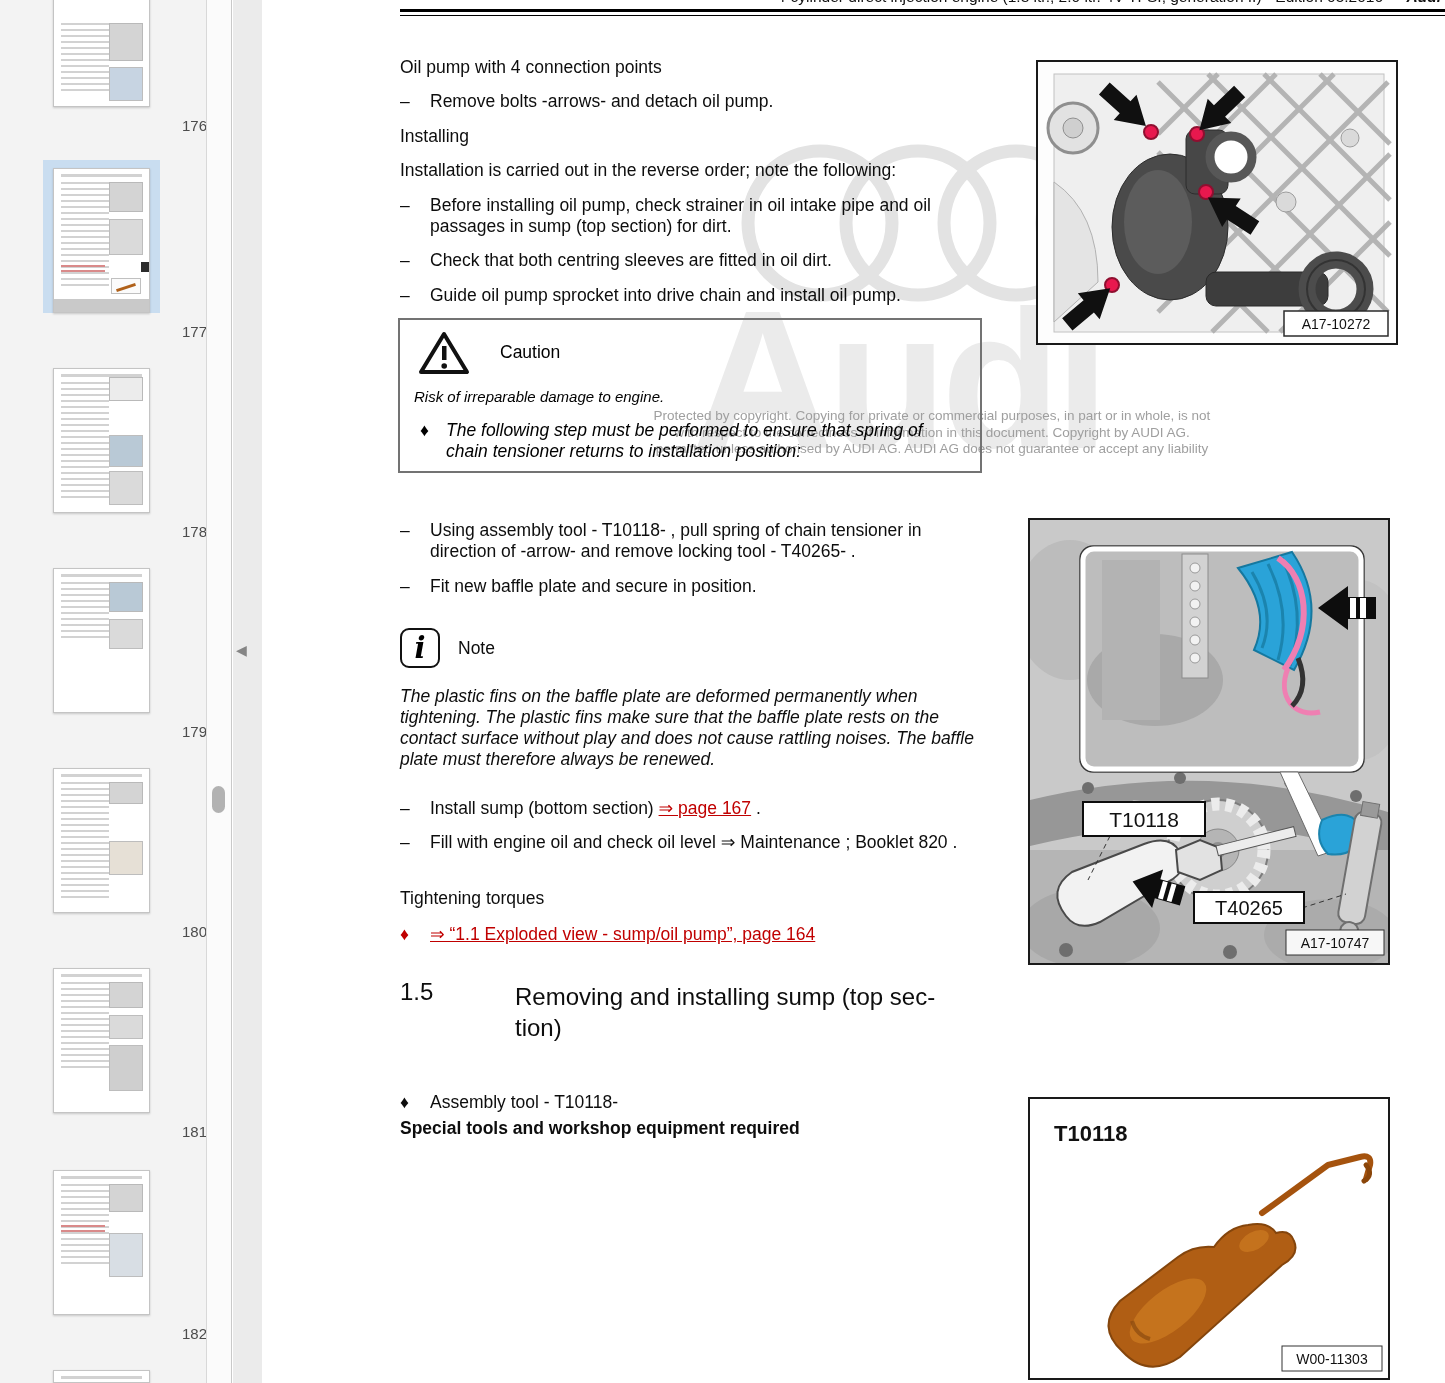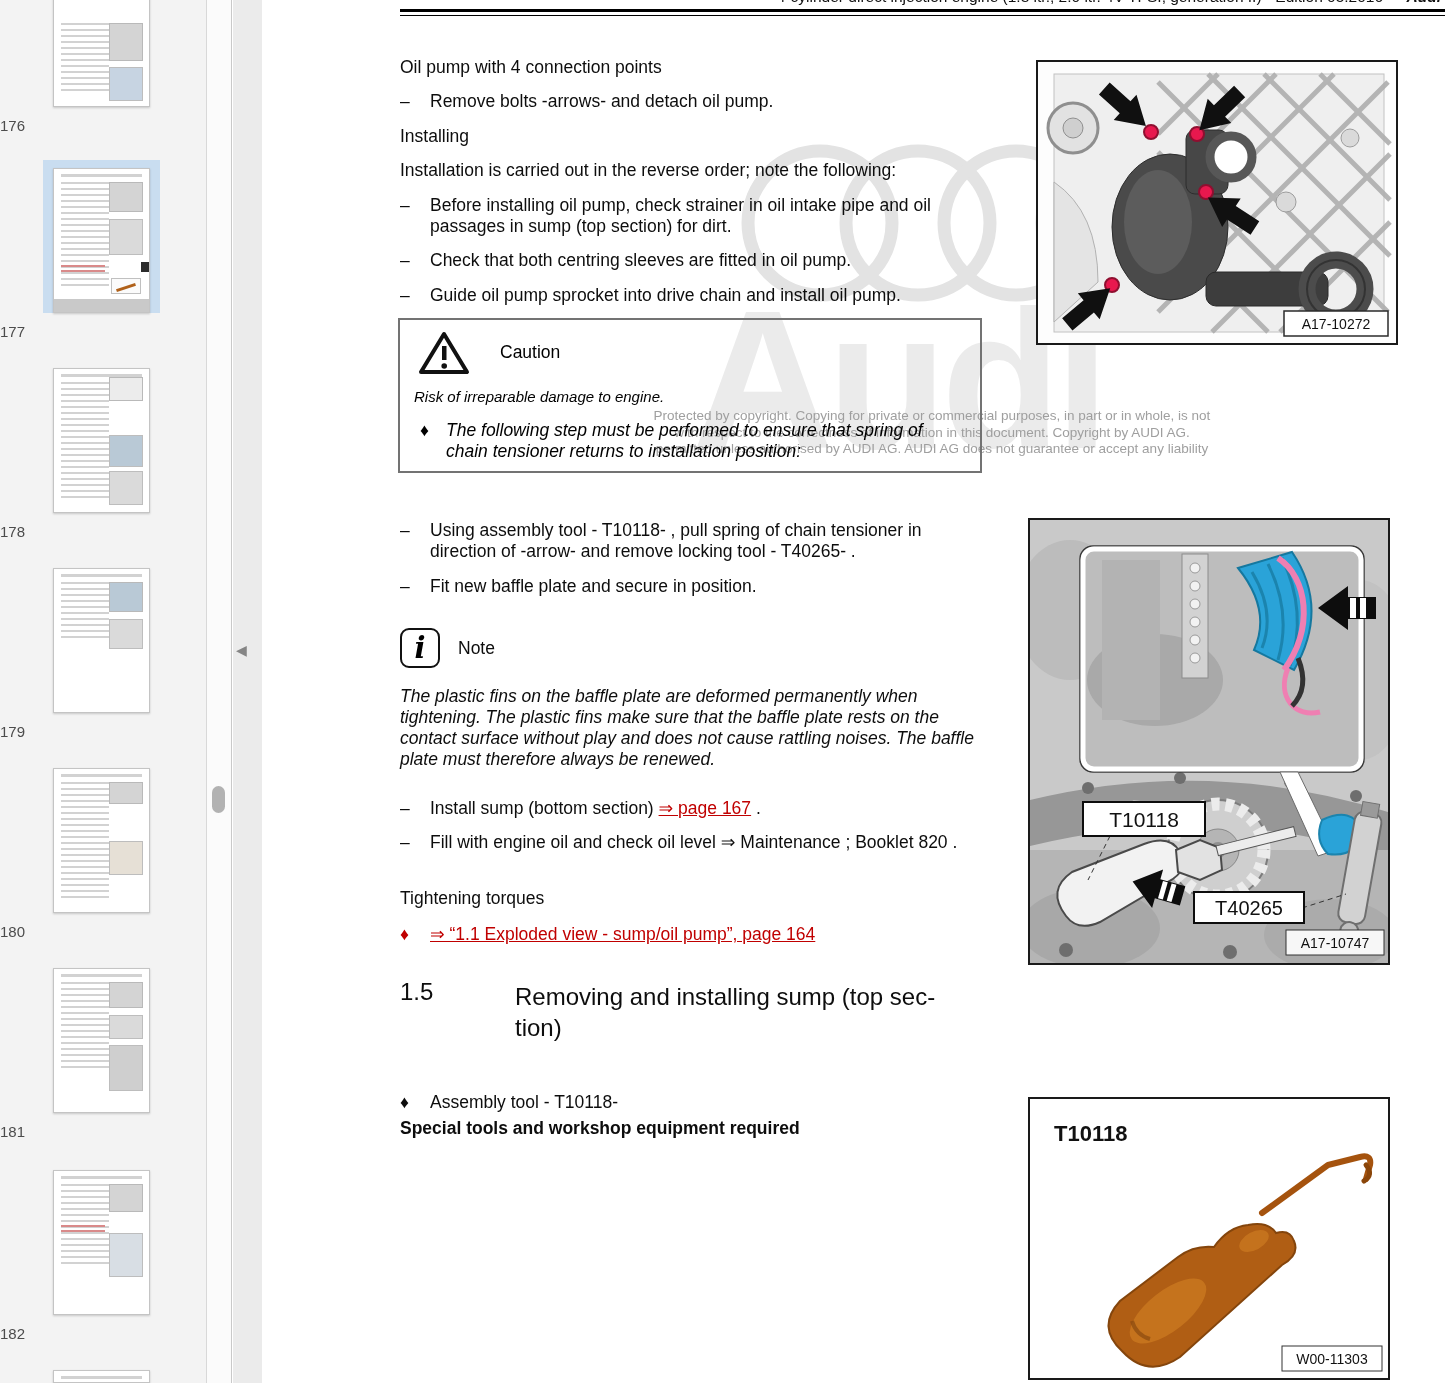--- a/index.html
+++ b/index.html
@@ -6,21 +6,21 @@
   html,body { width:1445px; height:1383px; overflow:hidden; background:#fff;
               font-family:"Liberation Sans", sans-serif; }
   .screen { position:relative; width:1445px; height:1383px; background:#fff; overflow:hidden; }
 
   
   .sidebar { position:absolute; left:0; top:0; width:207px; height:1383px;
              background:#f3f3f3; border-right:1px solid #d8d8d8; overflow:hidden; }
   .thumb { position:absolute; left:0; width:207px; }
   .tpage { position:absolute; left:53px; top:0; width:97px; height:145px; background:#fff;
            border:1px solid #c4c4c4; box-shadow:0 1px 2px rgba(0,0,0,.18); overflow:hidden; }
-  .tlabel { position:absolute; left:0; top:155px; width:100%; text-align:left;
+  .tlabel { position:absolute; left:0; top:155px; width:100%; text-align:right;
             font-size:15px; color:#4c4c4c; }
   .sel-box { position:absolute; left:43px; top:0; width:117px; height:153px; background:#c9ddf0; }
   .sel-box .tpage { left:10px; top:8px; }
   .sel-box .tlabel { top:163px; left:-43px; width:207px; }
   
   .t-hd { position:absolute; left:7px; right:7px; top:5px; height:3px; background:#d2d2d2; }
   .t-txt { position:absolute; left:7px; top:13px; width:48px; bottom:12px;
            background:repeating-linear-gradient(#cacaca 0 2px, transparent 2px 6px); opacity:.85; }
   .t-im1 { position:absolute; right:6px; top:13px; width:34px; height:30px;
            background:#d4d4d4; border:1px solid #b9b9b9; }
@@ -230,21 +230,21 @@
 
     <div class="txt col" style="top:126px">Installing</div>
     <div class="txt col" style="top:160px">Installation is carried out in the reverse order; note the following:</div>
 
     <div class="txt col li" style="top:195px">
       <span class="mk">–</span>
       <span>Before installing oil pump, check strainer in oil intake pipe and oil passages in sump (top section) for dirt.</span>
     </div>
     <div class="txt col li" style="top:250px">
       <span class="mk">–</span>
-      <span>Check that both centring sleeves are fitted in oil pump.</span>
+      <span>Check that both centring sleeves are fitted in oil dirt.</span>
     </div>
     <div class="txt col li" style="top:285px">
       <span class="mk">–</span>
       <span>Guide oil pump sprocket into drive chain and install oil pump.</span>
     </div>
 
     <div class="caution-box">
       <svg class="tri" width="52" height="46" viewBox="0 0 52 46">
         <polygon points="26,4 49,42 3,42" fill="none" stroke="#111" stroke-width="4" stroke-linejoin="round"></polygon>
         <rect x="24" y="16" width="4.5" height="14" fill="#111"></rect>

